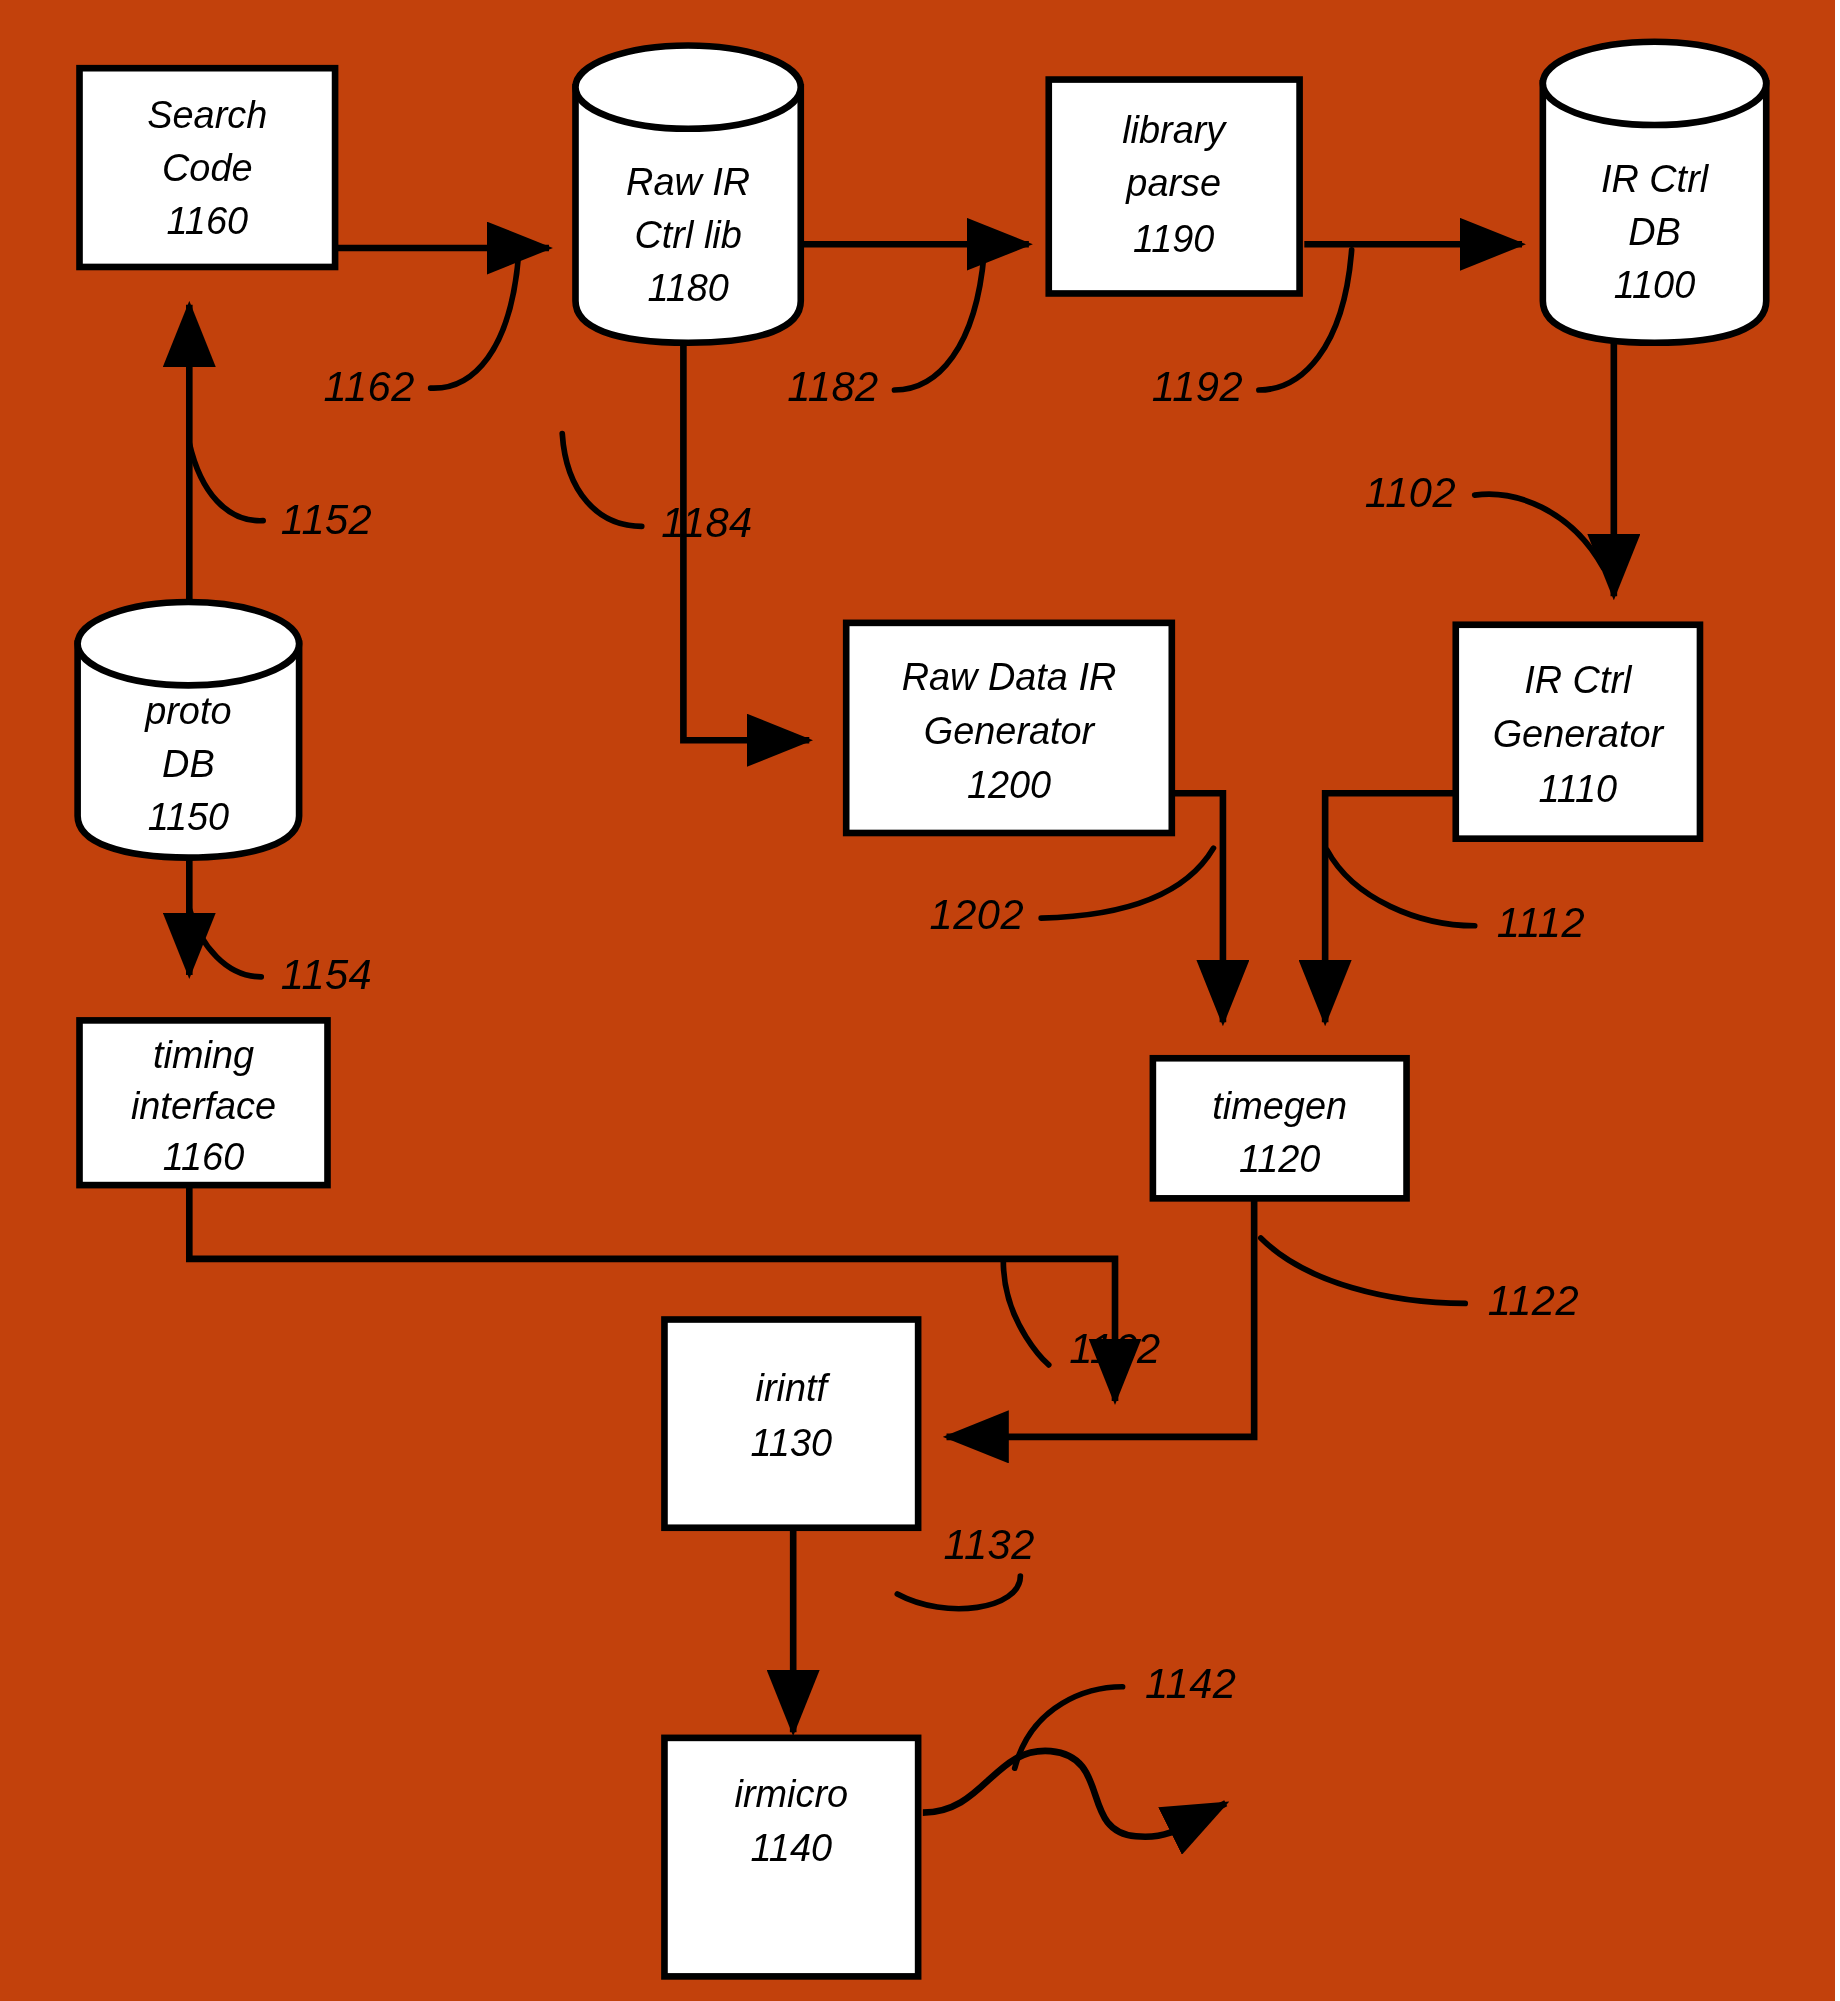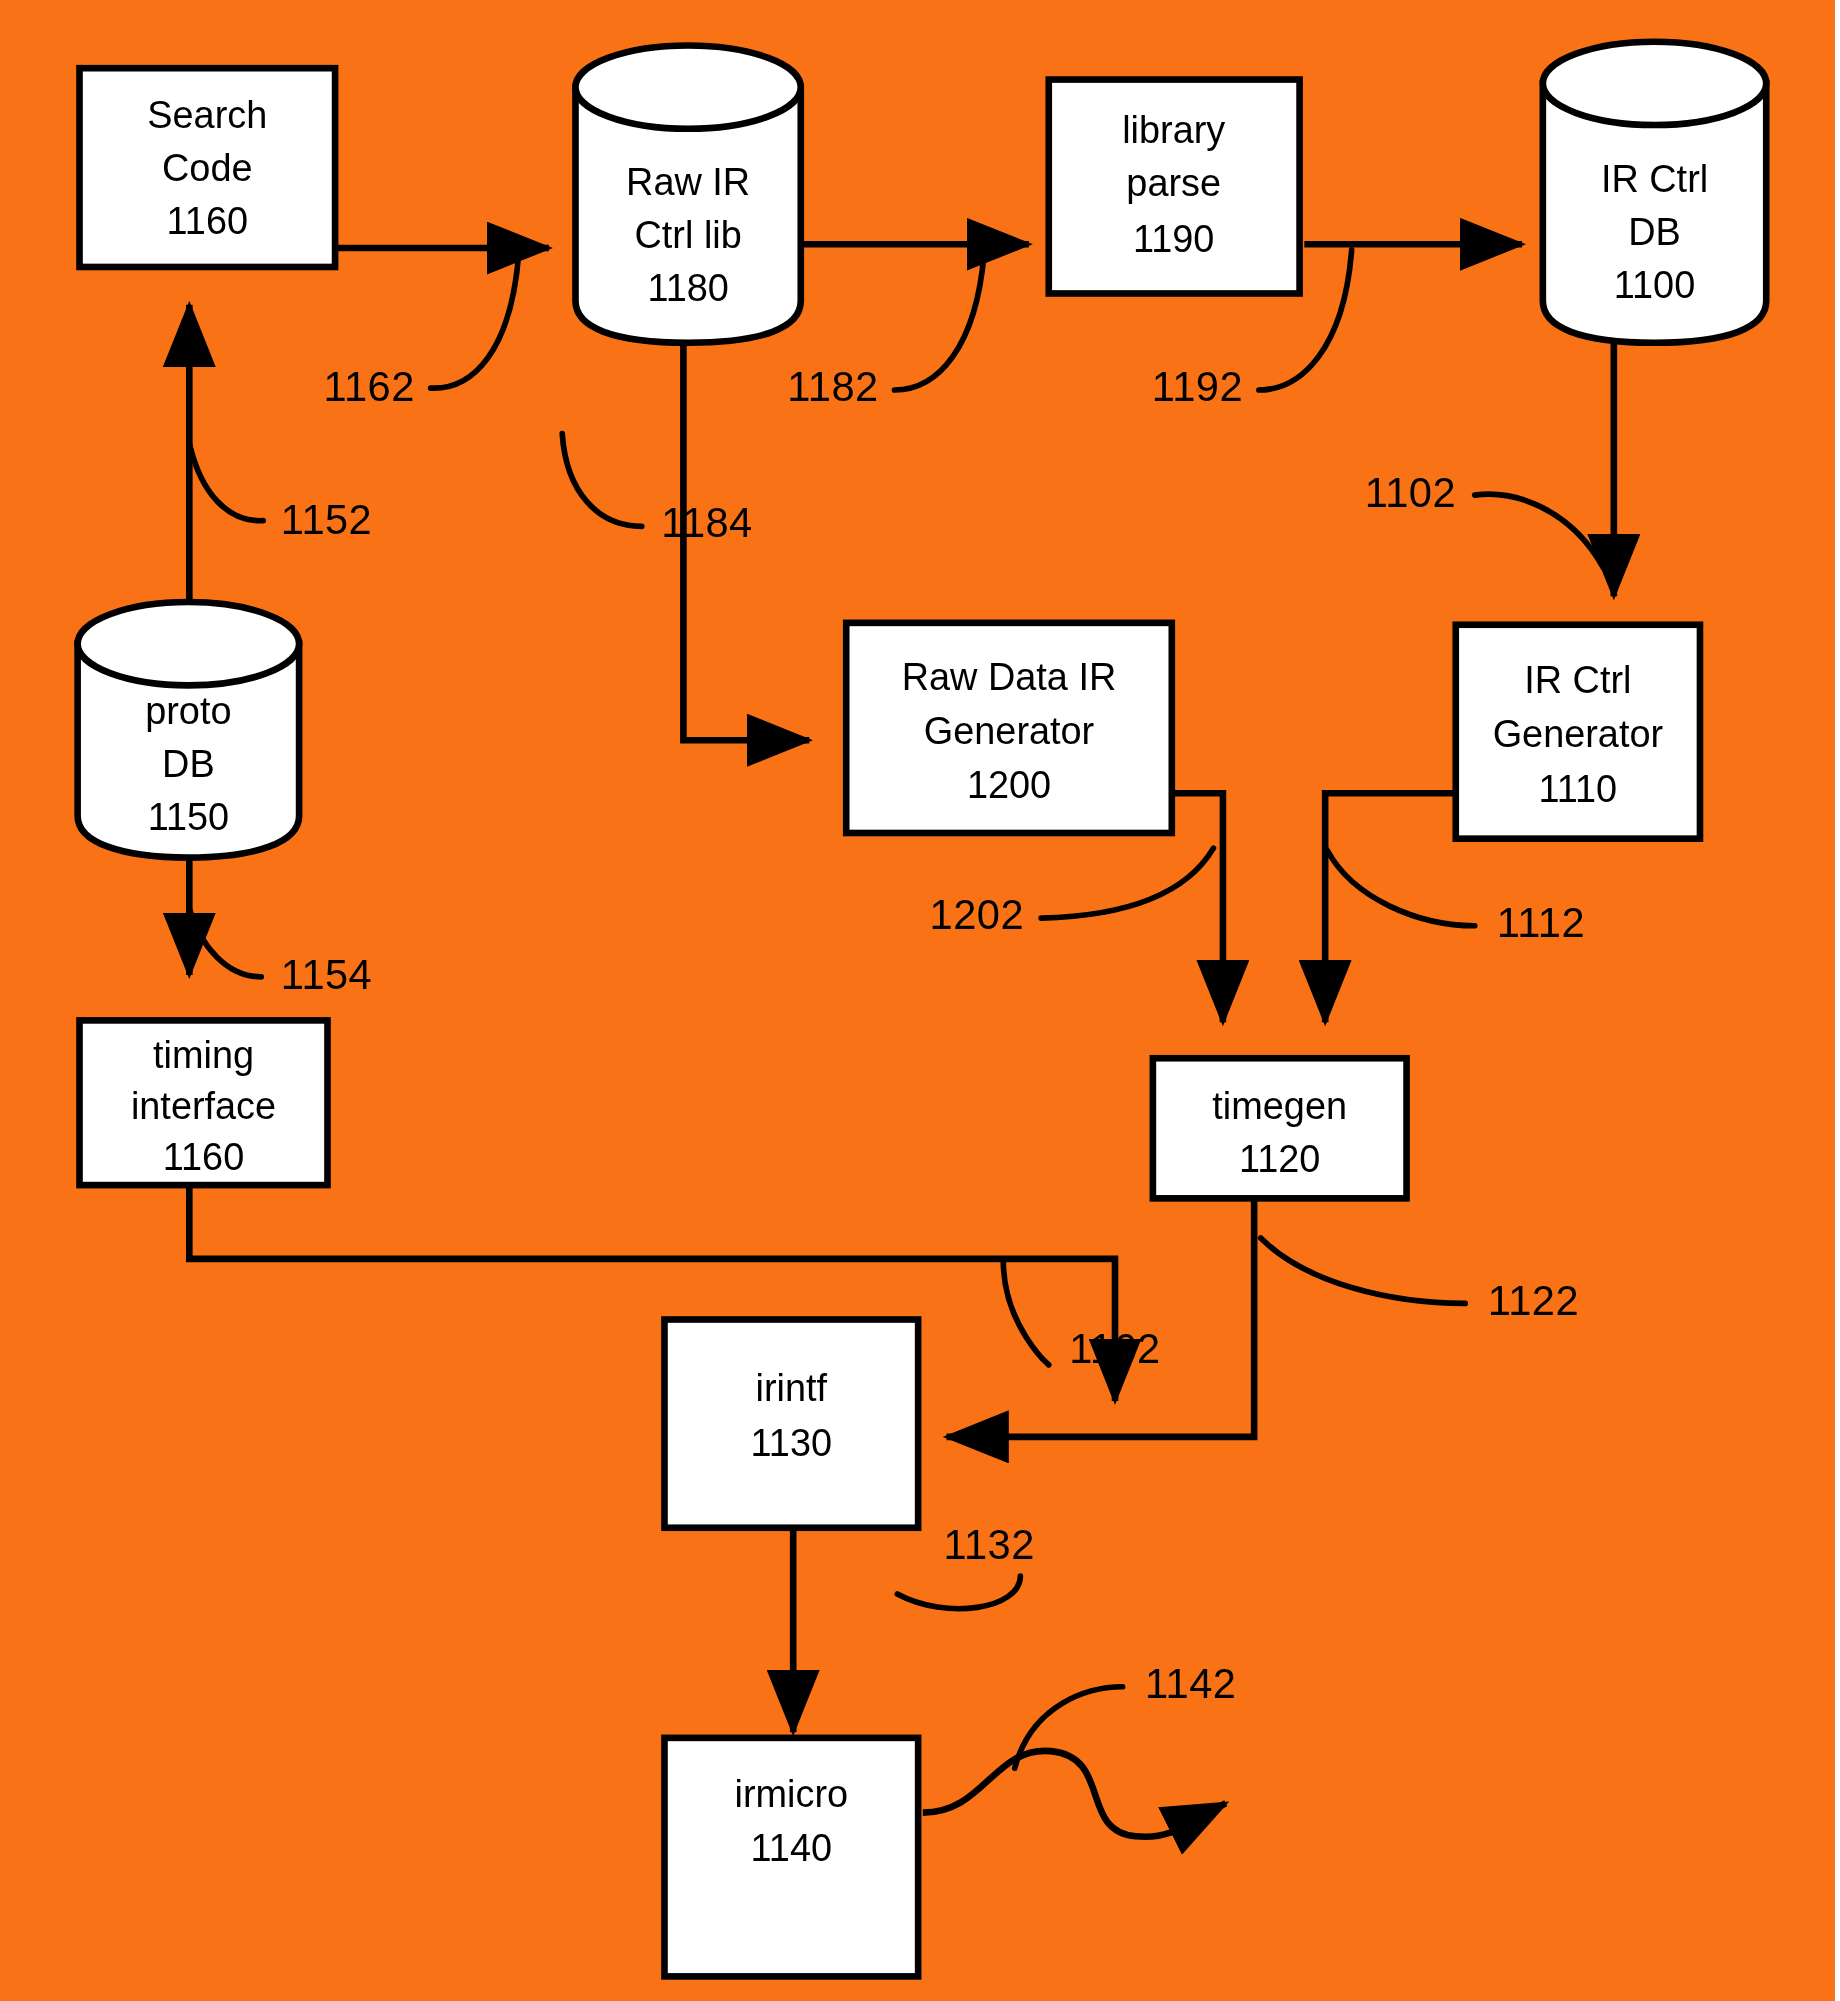--- a/index.html
+++ b/index.html
@@ -8,22 +8,23 @@
     padding: 0;
     background: #ffffff;
   }
   body {
     font-family: "Liberation Sans", sans-serif;
   }
   #diagram-root {
     position: relative;
     width: 1835px;
     height: 2002px;
-    background: #f97316;
+    background: #c2410c;
     overflow: hidden;
+    font-style: italic;
   }
   svg#figure {
     display: block;
     width: 1841px;
     height: 2002px;
   }
   .node-shape {
     fill: #ffffff;
     stroke: #000000;
     stroke-width: 7;

